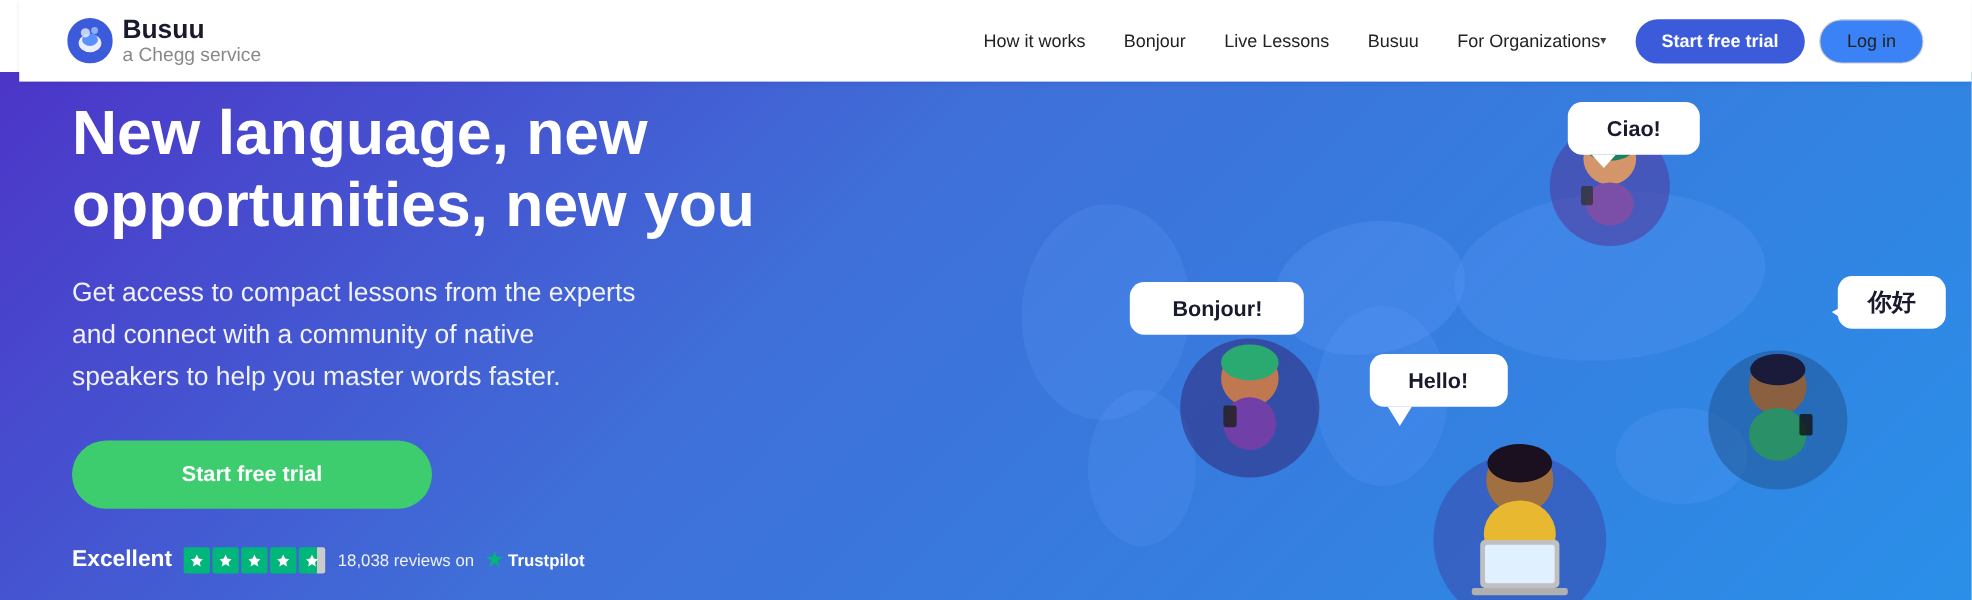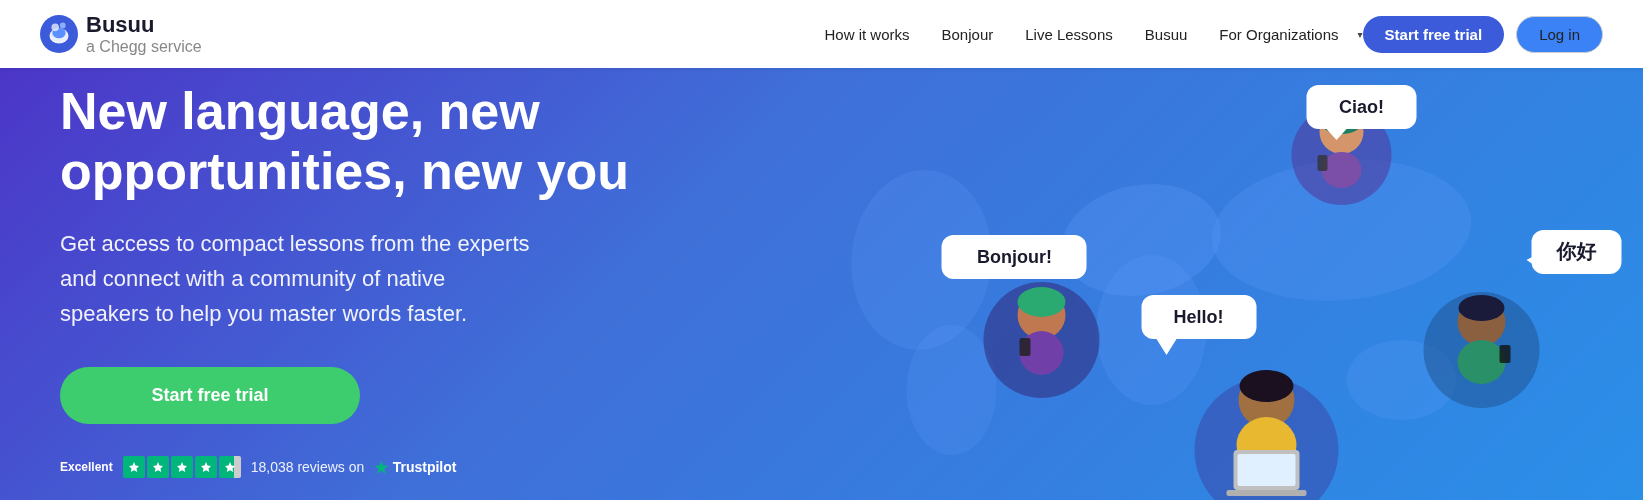--- a/index.html
+++ b/index.html
@@ -1,21 +1,21 @@
 <!DOCTYPE html>
 <html><head>
   <meta charset="utf-8">
   <style>
     * { margin: 0; padding: 0; box-sizing: border-box; }
     body { font-family: 'Segoe UI', Arial, sans-serif; width: 1643px; height: 500px; overflow: hidden; }
 
     
     .navbar {
       position: absolute;
-      top: 0; left: 0; right: 0;
+      top: 0; left: 16px; right: 0;
       height: 68px;
       background: #fff;
       display: flex;
       align-items: center;
       padding: 0 40px;
       z-index: 10;
       box-shadow: 0 1px 4px rgba(0,0,0,0.08);
     }
     .logo-area {
       display: flex;
@@ -37,32 +37,33 @@
       color: #1a1a2e;
     }
     .logo-sub {
       font-size: 16px;
       color: #888;
     }
     .nav-links {
       display: flex;
       align-items: flex-end;
       gap: 32px;
+      margin-right: 24px;
     }
     .nav-link {
       font-size: 15px;
       color: #222;
       text-decoration: none;
       cursor: pointer;
       white-space: nowrap;
     }
     .nav-link.has-arrow {
       display: flex;
       align-items: center;
-      gap: 19px;
+      gap: 0;
     }
     .chevron-down {
       font-size: 10px;
       color: #444;
     }
     .btn-start-trial-nav {
       background: #3b5bdb;
       color: #fff;
       border: none;
       border-radius: 24px;
@@ -129,21 +130,21 @@
       cursor: pointer;
       width: 300px;
       margin-bottom: 32px;
     }
     .trustpilot-row {
       display: flex;
       align-items: center;
       gap: 10px;
     }
     .trustpilot-excellent {
-      font-size: 12px;
+      font-size: 19px;
       font-weight: 700;
       color: #fff;
     }
     .stars {
       display: flex;
       gap: 2px;
     }
     .star {
       width: 22px;
       height: 22px;

